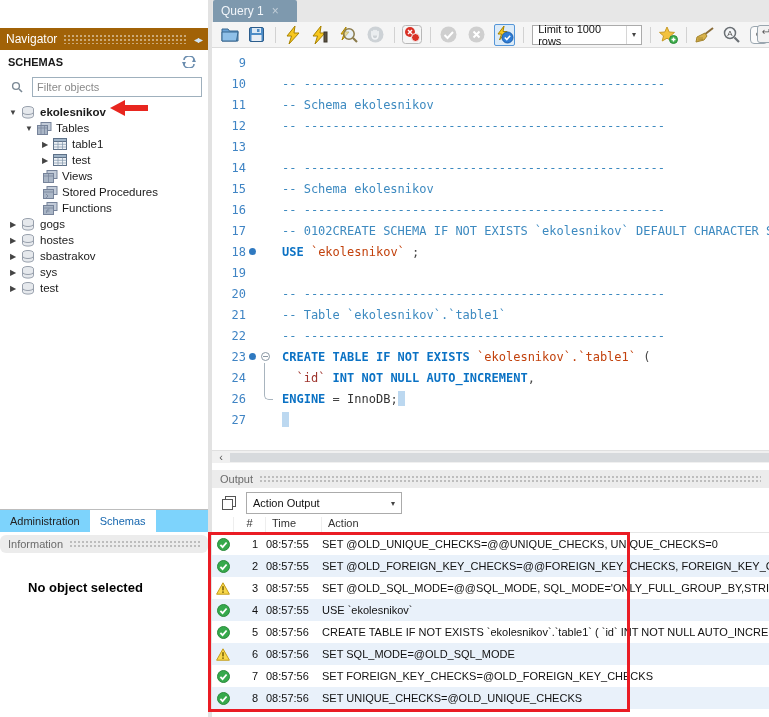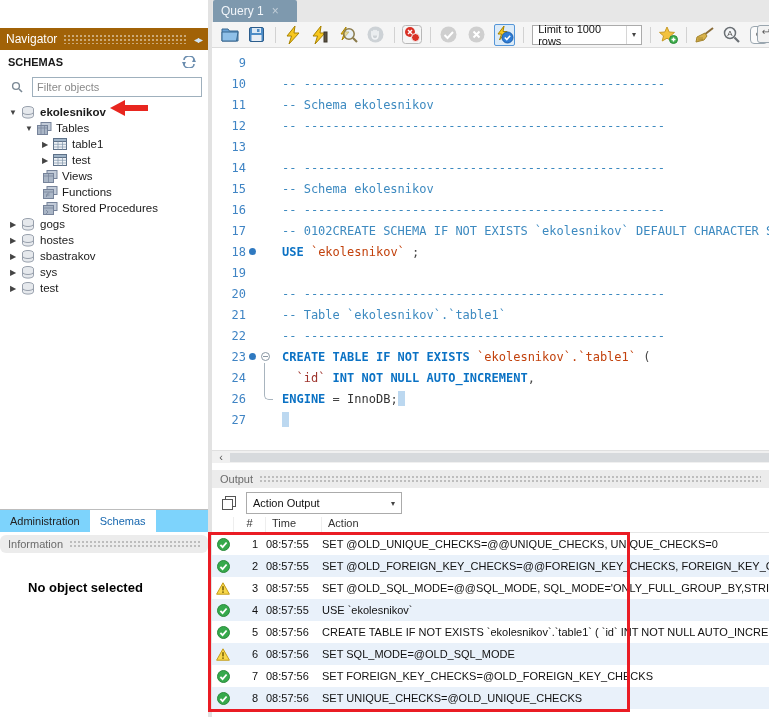--- a/index.html
+++ b/index.html
@@ -207,35 +207,35 @@
             </svg>
           </span>
           <span class="tlabel2">Views</span>
         </div>
         <div class="tree-row" style="padding-left: 28px;">
           <span class="arrow"></span>
           <span class="ticon">
             <svg width="15" height="13" viewBox="0 0 15 13">
               <rect x="4" y="0.5" width="10" height="8" fill="#c2cbd8" stroke="#76839a"></rect>
               <rect x="0.5" y="3.5" width="10" height="9" fill="#aab6c6" stroke="#76839a"></rect>
-              <path d="M0.5 6 h10 M3.5 11 c0-3 1-4 3-4 m-3 2 h3" stroke="#76839a" stroke-width="0.8" fill="none"></path>
-            </svg>
-          </span>
-          <span class="tlabel2">Functions</span>
+              <path d="M0.5 6 h10 M3 8 l2 2 l-2 2" stroke="#76839a" stroke-width="0.8" fill="none"></path>
+            </svg>
+          </span>
+          <span class="tlabel2">Stored Procedures</span>
         </div>
         <div class="tree-row" style="padding-left: 28px;">
           <span class="arrow"></span>
           <span class="ticon">
             <svg width="15" height="13" viewBox="0 0 15 13">
               <rect x="4" y="0.5" width="10" height="8" fill="#c2cbd8" stroke="#76839a"></rect>
               <rect x="0.5" y="3.5" width="10" height="9" fill="#aab6c6" stroke="#76839a"></rect>
-              <path d="M0.5 6 h10 M3 8 l2 2 l-2 2" stroke="#76839a" stroke-width="0.8" fill="none"></path>
-            </svg>
-          </span>
-          <span class="tlabel2">Stored Procedures</span>
+              <path d="M0.5 6 h10 M3.5 11 c0-3 1-4 3-4 m-3 2 h3" stroke="#76839a" stroke-width="0.8" fill="none"></path>
+            </svg>
+          </span>
+          <span class="tlabel2">Functions</span>
         </div>
         <div class="tree-row" style="padding-left: 6px;">
           <span class="arrow">▶</span>
           <span class="ticon">
             <svg width="14" height="13" viewBox="0 0 14 13">
               <ellipse cx="7" cy="2.8" rx="5.5" ry="2.3" fill="#e6e9ed" stroke="#98a0ac"></ellipse>
               <path d="M1.5 2.8 v7 a5.5 2.3 0 0 0 11 0 v-7" fill="#e6e9ed" stroke="#98a0ac"></path>
               <path d="M1.5 6.2 a5.5 2.3 0 0 0 11 0" fill="none" stroke="#98a0ac"></path>
             </svg>
           </span>

